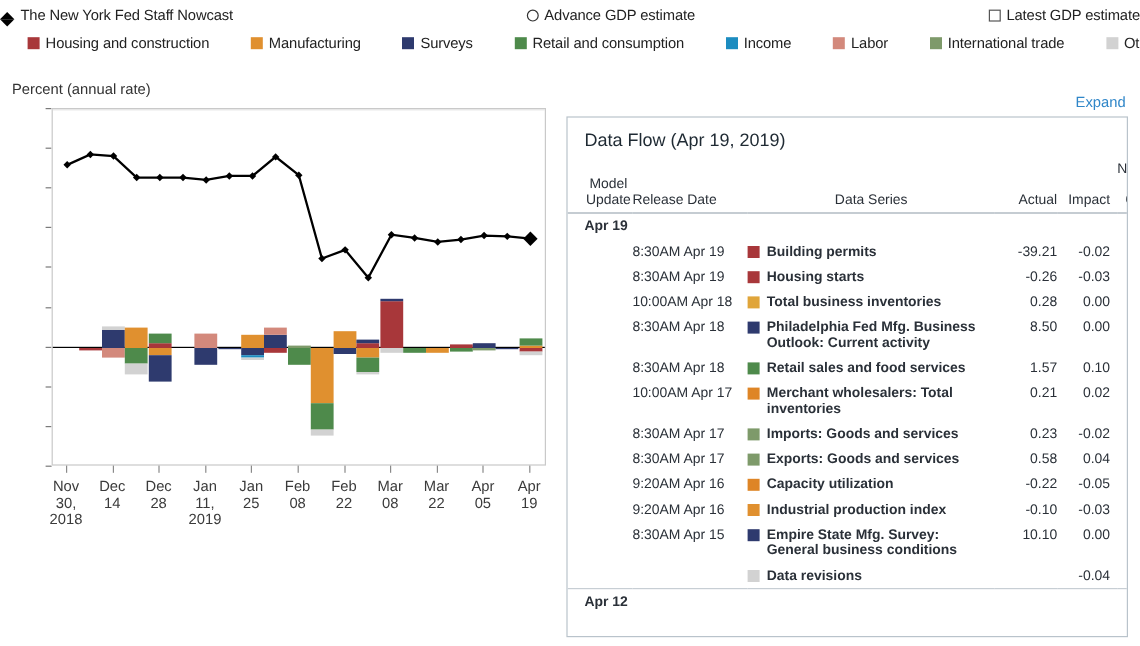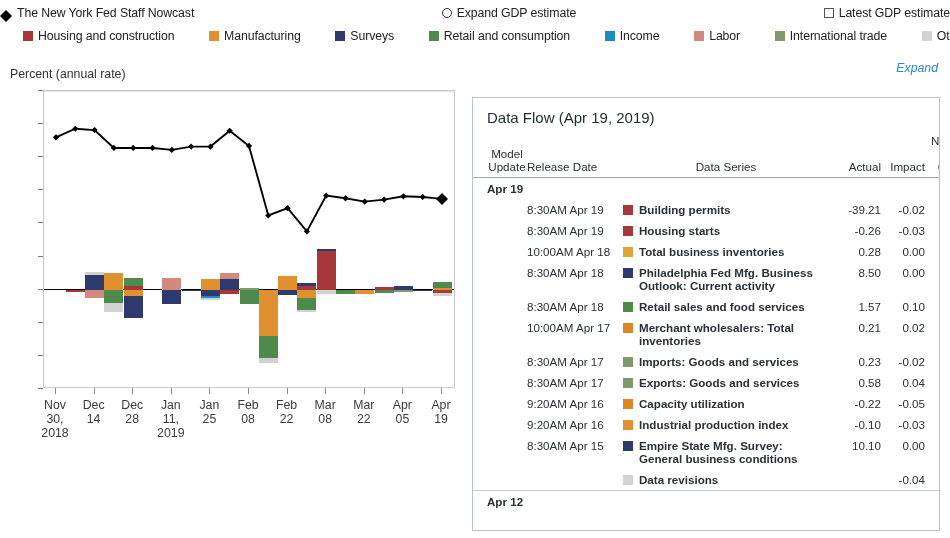--- a/index.html
+++ b/index.html
@@ -51,22 +51,22 @@
   .seg { position: absolute; width: 100%; left: 0; }
 
   
   #line-svg { position: absolute; left: 0; top: 0; width: 412px; height: 298px; }
 
   .xtick { position: absolute; font-size: 12.3px; color: #3b3b3b; text-align: center;
     width: 46px; line-height: 14px; }
   .xtickmark { position: absolute; width: 1px; height: 6px; background: #8a8a8a; top: 328px; }
 
   
-  #expand-link { position: absolute; right: 12px; top: 61px; font-size: 12.3px;
-    color: #2f86c8; cursor: pointer; font-style: italic; }
+  #expand-link { position: absolute; right: 12px; top: 78px; font-size: 12.3px;
+    color: #2f86c8; cursor: pointer; }
   #data-panel {
     position: absolute; left: 472px; top: 97px; width: 468px; height: 434px;
     border: 1px solid #b9c3cb; background: #fff; overflow: hidden;
   }
   #panel-title { font-size: 15px; color: #1f2a33; padding: 11px 0 8px 14px; }
   #tbl { width: 100%; border-collapse: collapse; table-layout: fixed; }
   #tbl th {
     font-weight: normal; font-size: 11.6px; color: #2a3038;
     vertical-align: bottom; padding: 0 0 4px 0; line-height: 13px;
   }
@@ -91,21 +91,21 @@
 
 <div id="root">
 
   <div id="series-legend" class="legend-row">
       <div class="legend-item">
         <span class="mk-diamond"></span>
         <span class="lbl">The New York Fed Staff Nowcast</span>
       </div>
       <div class="legend-item">
         <span class="mk-circle"></span>
-        <span class="lbl">Expand GDP estimate</span>
+        <span class="lbl">Advance GDP estimate</span>
       </div>
       <div class="legend-item">
         <span class="mk-square"></span>
         <span class="lbl">Latest GDP estimate</span>
       </div>
     </div>
 
   <div id="category-legend" class="legend-row">
       <div class="legend-item">
         <span class="swatch" style="background: rgb(168, 55, 58);"></span>

